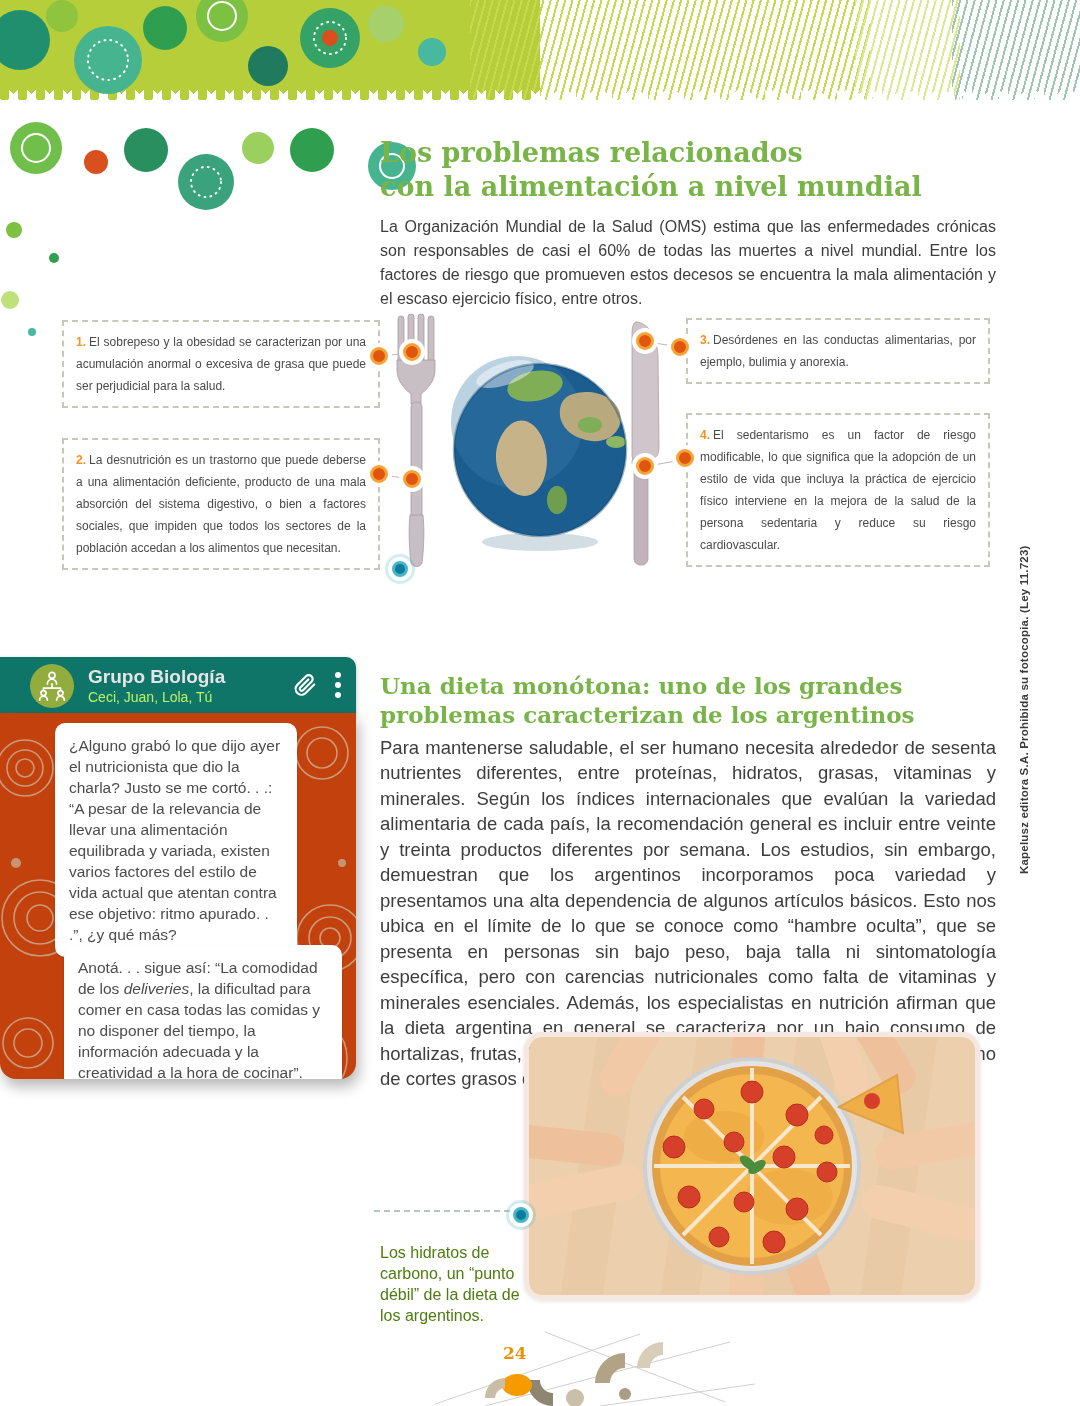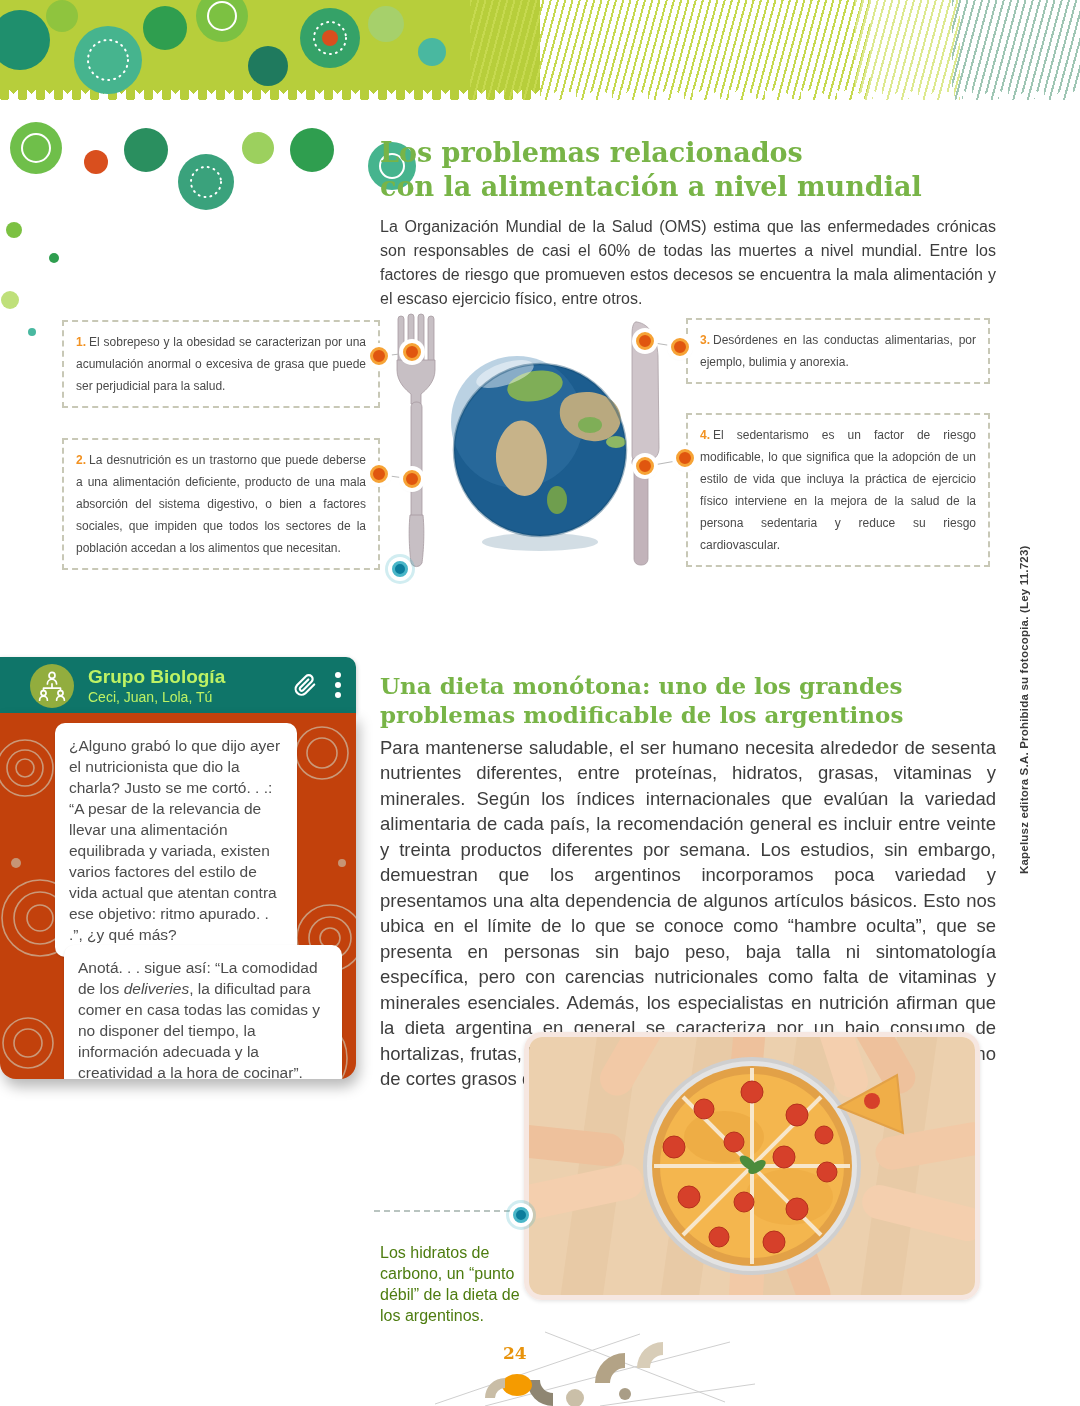--- a/index.html
+++ b/index.html
@@ -45,21 +45,21 @@
     box-shadow:0 0 0 4px #fff,0 0 0 7px rgba(73,182,200,.25);z-index:5}
   .cline{position:absolute;height:0;border-top:1.5px solid #b9b9b9;transform-origin:0 0;z-index:4}
   .dashline{position:absolute;height:0;border-top:2px dashed #b9c4c0}
 
   
   .chat{position:absolute;left:0;top:657px;width:356px;z-index:3}
   .chat-header{position:relative;height:56px;background:#0f7569;border-radius:0 10px 0 0;
     box-shadow:0 2px 5px rgba(0,0,0,.25)}
   .chat-avatar{position:absolute;left:30px;top:7px;width:44px;height:44px;border-radius:50%;
     background:#92ad3e;display:flex;align-items:center;justify-content:center}
-  .chat-title{position:absolute;left:88px;top:9px;color:#bef264;font-weight:700;font-size:19px}
+  .chat-title{position:absolute;left:88px;top:9px;color:#e5e5e5;font-weight:700;font-size:19px}
   .chat-sub{position:absolute;left:88px;top:32px;color:#bef264;font-size:14px}
   .chat-actions{position:absolute;right:14px;top:14px;display:flex;align-items:center;gap:16px}
   .chat-body{position:relative;background:#c2410c;height:366px;border-radius:0 0 16px 16px;
     box-shadow:3px 8px 14px rgba(0,0,0,.28);overflow:hidden}
   .bubble{position:absolute;background:#fff;border-radius:10px;padding:12px 14px;
     font-size:15.5px;line-height:21px;color:#4c4c4c;box-shadow:0 1px 2px rgba(0,0,0,.15);z-index:2}
   .b1{left:55px;top:10px;width:242px;box-sizing:border-box}
   .b2{left:64px;top:232px;width:278px;box-sizing:border-box}
   .bubble .tail{position:absolute;width:0;height:0;border:9px solid transparent}
   .b1 .tail{right:-8px;bottom:6px;border-left-color:#fff;border-bottom-width:0}
@@ -184,21 +184,21 @@
   <div class="mdot" style="left:403px;top:470px"></div>
   <div class="mdot" style="left:636px;top:332px"></div>
   <div class="mdot" style="left:671px;top:338px"></div>
   <div class="mdot" style="left:636px;top:457px"></div>
   <div class="mdot" style="left:676px;top:449px"></div>
   <div class="tdot" style="left:392px;top:561px"></div>
 
 
   <h2 class="h-green title2">
     <span>Una dieta monótona: uno de los grandes</span><br>
-    <span>problemas modificable de los argentinos</span>
+    <span>problemas caracterizan de los argentinos</span>
   </h2>
   <p class="body2">Para mantenerse saludable, el ser humano necesita alrededor de sesenta nutrientes diferentes, entre proteínas, hidratos, grasas, vitaminas y minerales. Según los índices internacionales que evalúan la variedad alimentaria de cada país, la recomendación general es incluir entre veinte y treinta productos diferentes por semana. Los estudios, sin embargo, demuestran que los argentinos incorporamos poca variedad y presentamos una alta dependencia de algunos artículos básicos. Esto nos ubica en el límite de lo que se conoce como “hambre oculta”, que se presenta en personas sin bajo peso, baja talla ni sintomatología específica, pero con carencias nutricionales como falta de vitaminas y minerales esenciales. Además, los especialistas en nutrición afirman que la dieta argentina en general se caracteriza por un bajo consumo de hortalizas, frutas, legumbres, cereales integrales y un exceso de consumo de cortes grasos de carne, harinas, azúcares y sodio.</p>
 
   <div class="chat">
     <div class="chat-header">
       <div class="chat-avatar">
         <svg width="34" height="34" viewBox="0 0 48 48" fill="none" stroke="#ffffff" stroke-width="2.4" stroke-linecap="round">
           <circle cx="24" cy="9" r="4.2"></circle>
           <path d="M17.5 21 a6.5 6.5 0 0 1 13 0"></path>
           <path d="M24 21 v6 M12 27 h24 M12 27 v3 M36 27 v3"></path>

